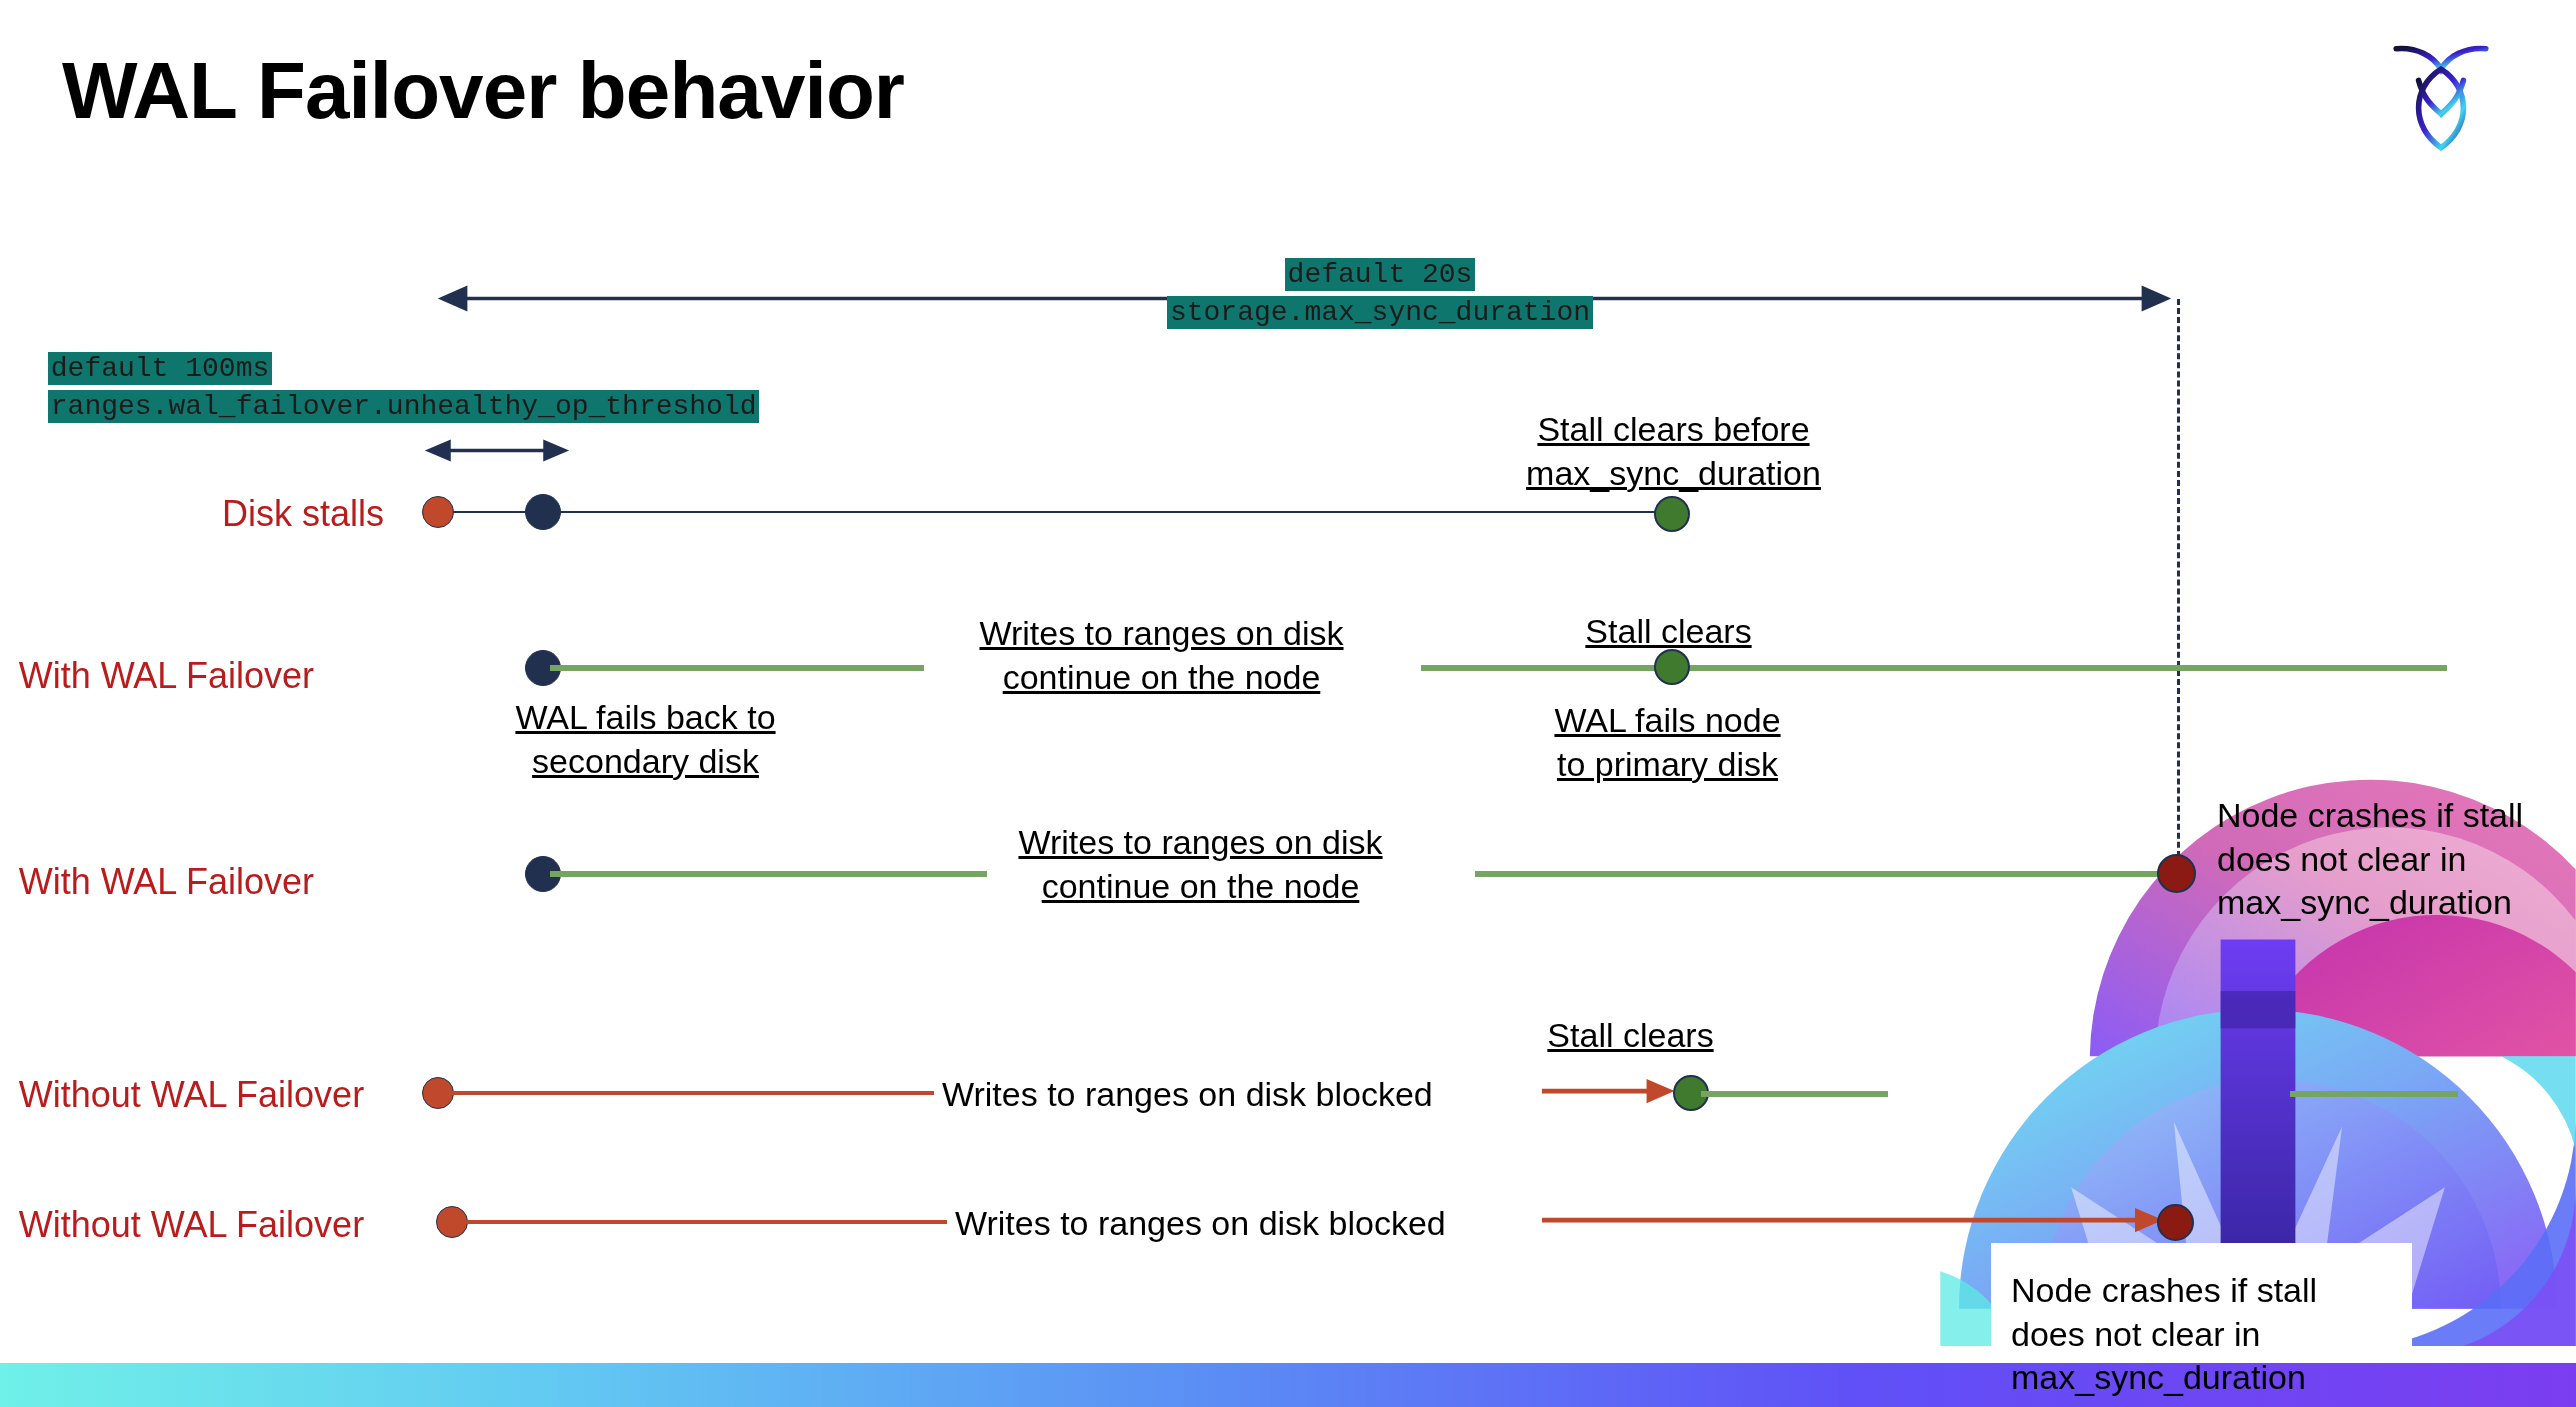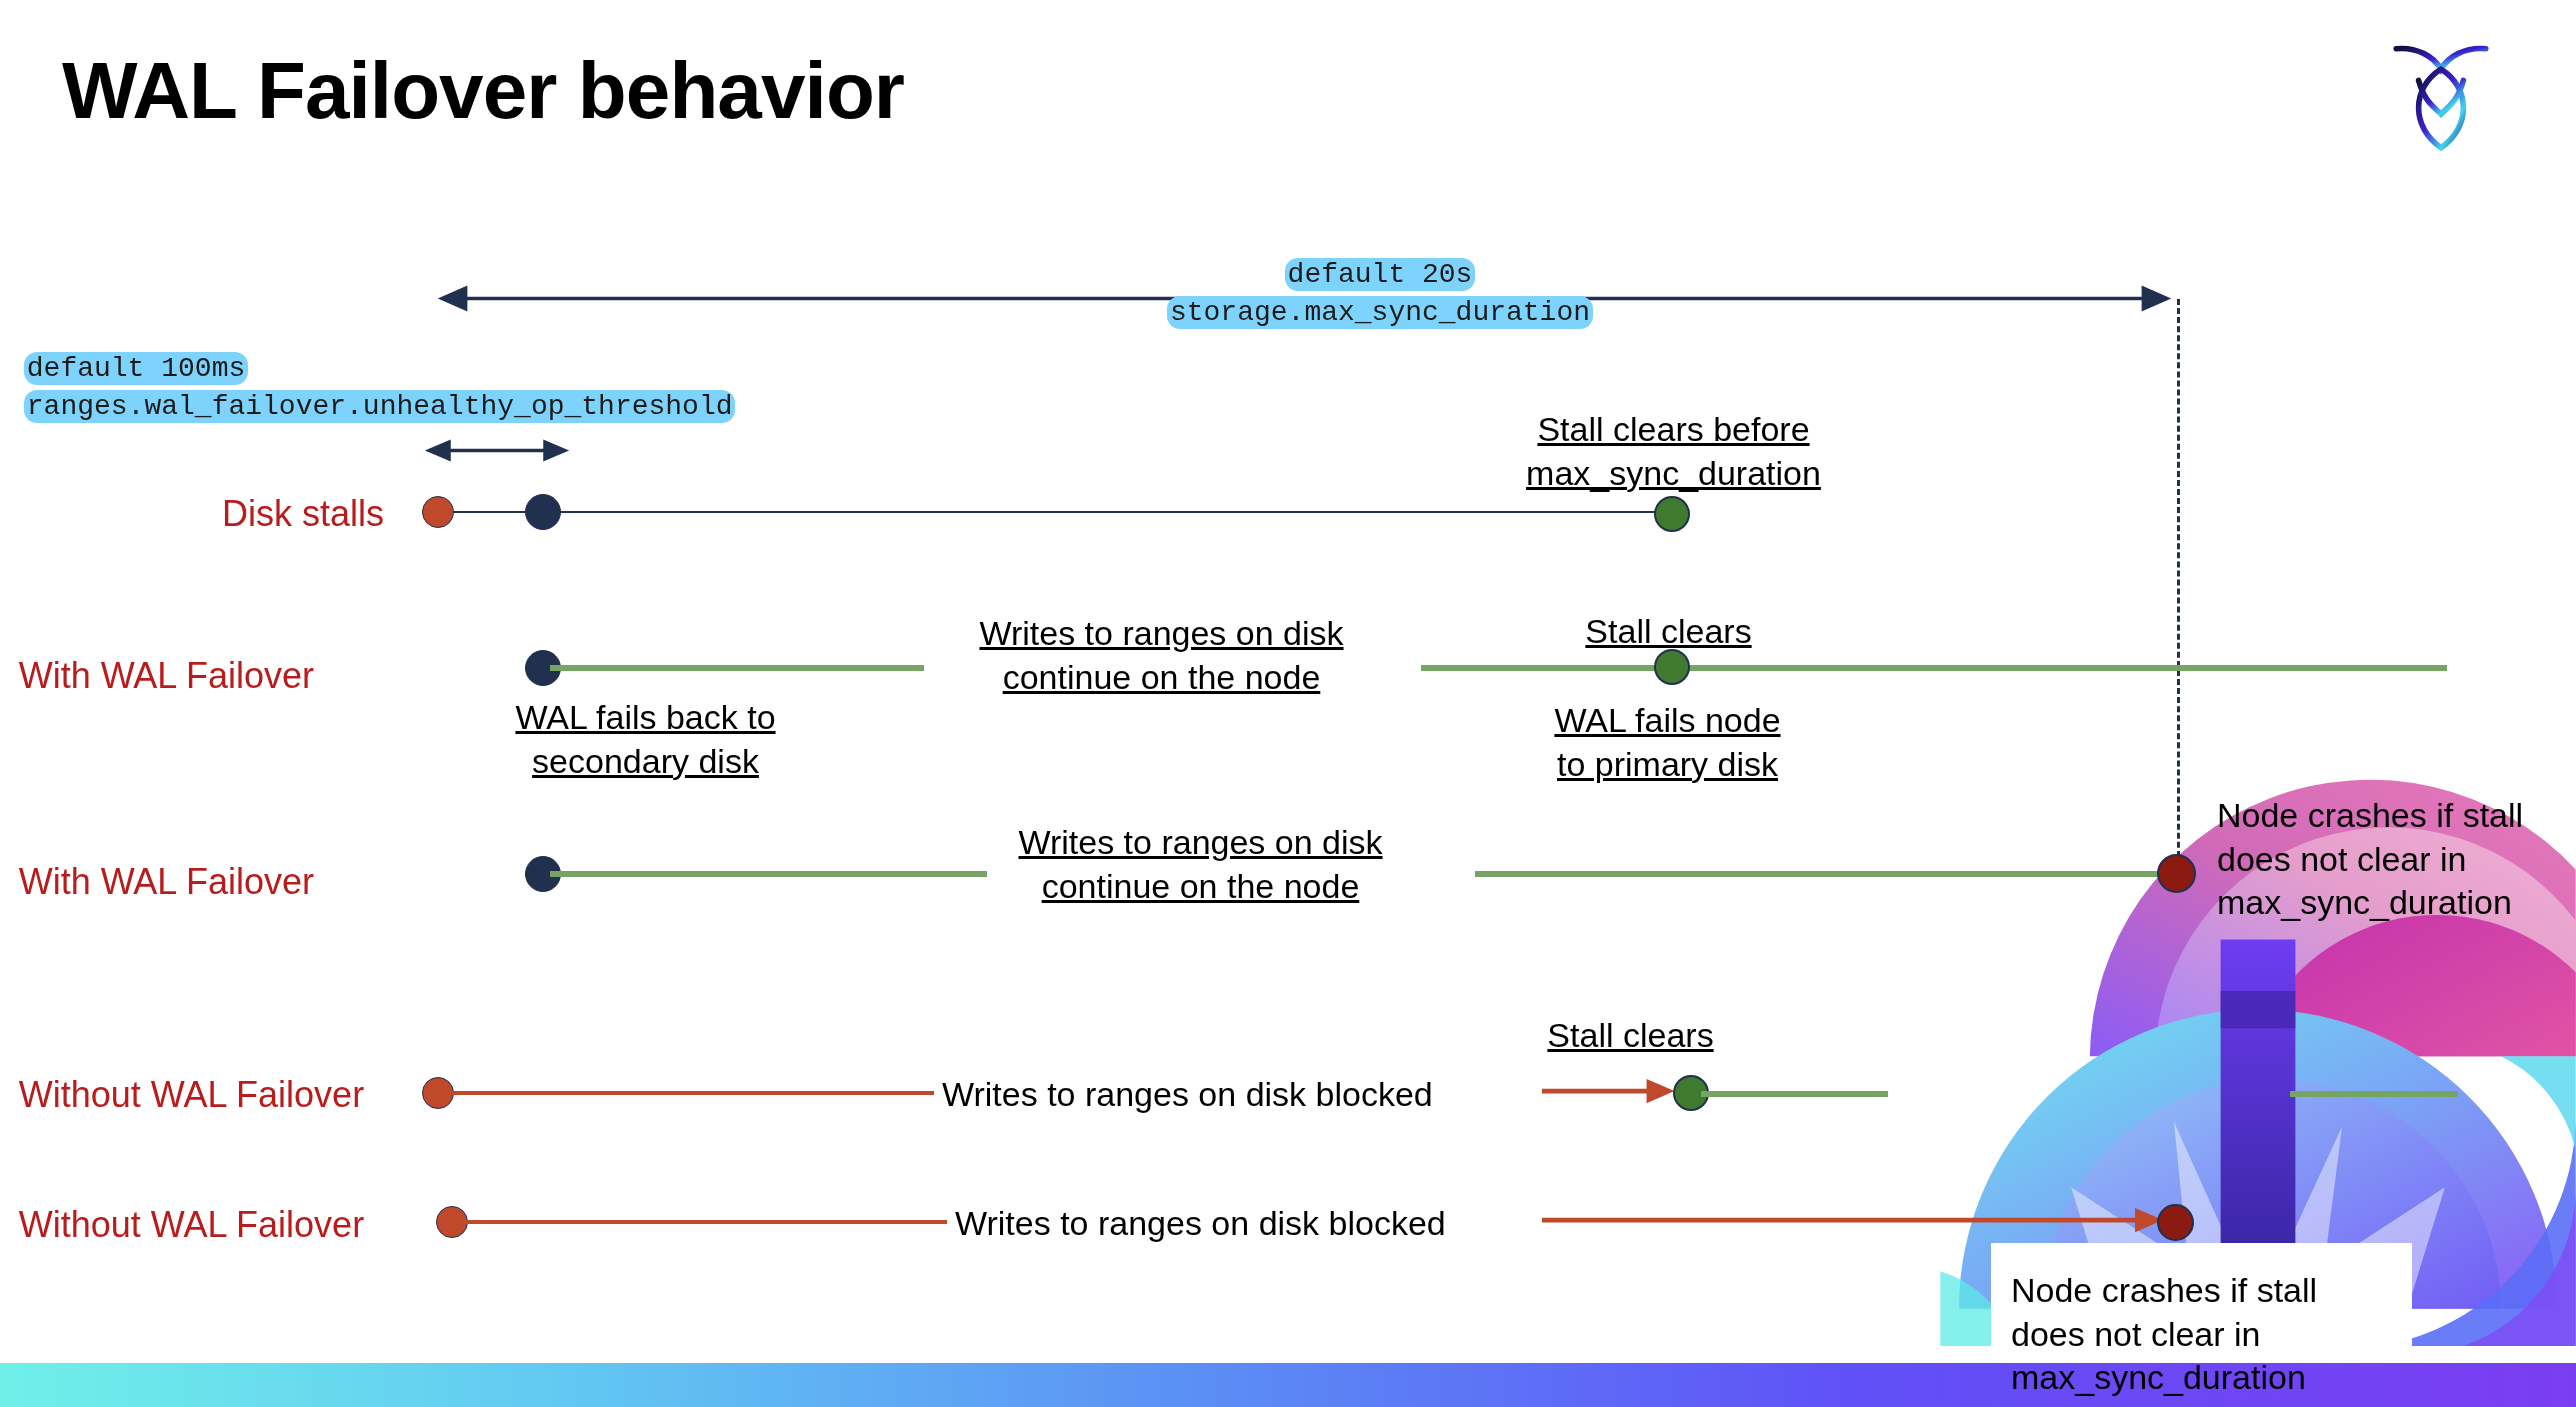--- a/index.html
+++ b/index.html
@@ -44,21 +44,21 @@
   .dot-darkred{background:#8b1a12;border:2.8px solid #21304f;}
 
   .label{position:absolute;color:#000;font-size:34px;line-height:1.28;}
   .label.center{text-align:center;text-decoration:underline;}
   .row-label{position:absolute;color:#b91c1c;font-size:36px;white-space:nowrap;}
 
   .mono{
     font-family:"Liberation Mono","DejaVu Sans Mono",monospace;
     font-size:28px;color:#1b1b1b;line-height:1.35;
   }
-  .mono span{background:#7dd3fc;padding:0.9px 2.8px;border-radius:13px;}
+  .mono span{background:#0f766e;padding:0.9px 2.8px;}
 
   
   #dash-drop{
     position:absolute;left:2177px;top:299px;width:0;height:576px;
     border-left:3.7px dashed #21304f;
   }
 
   
   .arrow-svg{position:absolute;overflow:visible;}
 </style>
@@ -153,21 +153,21 @@
     <polygon points="1882,20 1850,6 1850,34" fill="#21304f"></polygon>
   </svg>
 
   <div id="dash-drop"></div>
 
   <div class="mono" style="position:absolute;left:1137px;top:256px;text-align:center;width:486px;">
     <div><span>default 20s</span></div>
     <div><span>storage.max_sync_duration</span></div>
   </div>
 
-  <div class="mono" style="position:absolute;left:24px;top:350px;width:823px;">
+  <div class="mono" style="position:absolute;left:48px;top:350px;width:823px;">
     <div><span>default 100ms</span></div>
     <div><span>ranges.wal_failover.unhealthy_op_threshold</span></div>
   </div>
 
   <svg class="arrow-svg" id="threshold-arrow" style="left:422px;top:432px;" width="150" height="37" xmlns="http://www.w3.org/2000/svg" viewBox="0 0 160 40">
     <line x1="22" y1="20" x2="138" y2="20" stroke="#21304f" stroke-width="4"></line>
     <polygon points="2,20 30,8 30,32" fill="#21304f"></polygon>
     <polygon points="158,20 130,8 130,32" fill="#21304f"></polygon>
   </svg>
 

